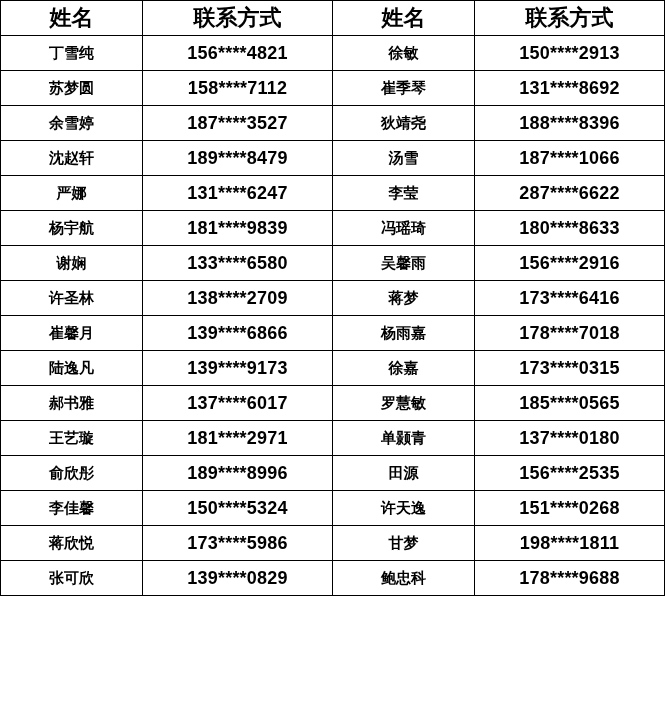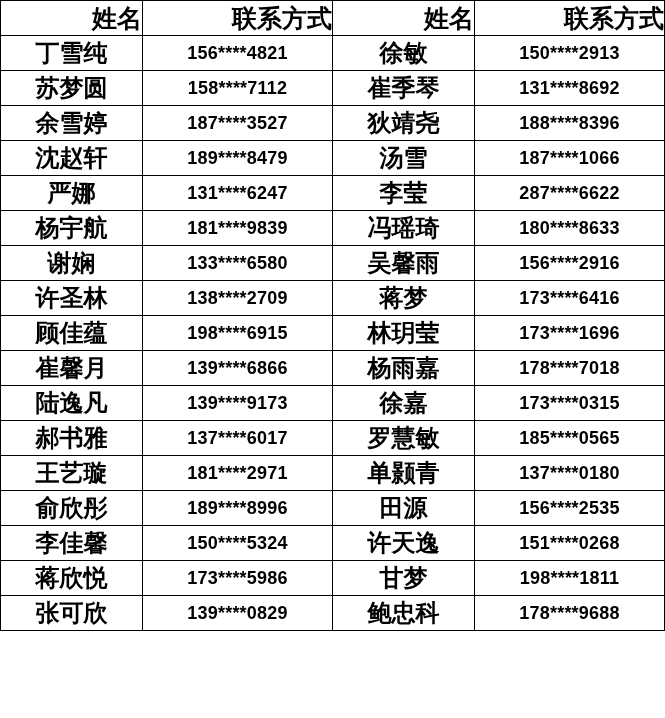--- a/index.html
+++ b/index.html
@@ -28,25 +28,24 @@
     text-align: center;
     vertical-align: middle;
     padding: 0;
     height: 34px;
     font-weight: bold;
     color: #000000;
     white-space: nowrap;
     overflow: hidden;
   }
   table.contact-table th {
-    font-size: 25px;
-    text-align: right;
+    font-size: 22px;
   }
   table.contact-table td.name-cell {
-    font-size: 24px;
+    font-size: 15px;
   }
   table.contact-table td.phone-cell {
     font-size: 18px;
     letter-spacing: 0.2px;
     margin-left: 40px;
   }
   col.name-col { width: 142px; }
   col.phone-col { width: 190px; }
   
   table.contact-table tr:first-child th { border-top: 1px solid #000; }
@@ -113,26 +112,20 @@
           <td class="name-cell">吴馨雨</td>
           <td class="phone-cell">156****2916</td>
         </tr>
         <tr>
           <td class="name-cell">许圣林</td>
           <td class="phone-cell">138****2709</td>
           <td class="name-cell">蒋梦</td>
           <td class="phone-cell">173****6416</td>
         </tr>
         <tr>
-          <td class="name-cell">顾佳蕴</td>
-          <td class="phone-cell">198****6915</td>
-          <td class="name-cell">林玥莹</td>
-          <td class="phone-cell">173****1696</td>
-        </tr>
-        <tr>
           <td class="name-cell">崔馨月</td>
           <td class="phone-cell">139****6866</td>
           <td class="name-cell">杨雨嘉</td>
           <td class="phone-cell">178****7018</td>
         </tr>
         <tr>
           <td class="name-cell">陆逸凡</td>
           <td class="phone-cell">139****9173</td>
           <td class="name-cell">徐嘉</td>
           <td class="phone-cell">173****0315</td>

